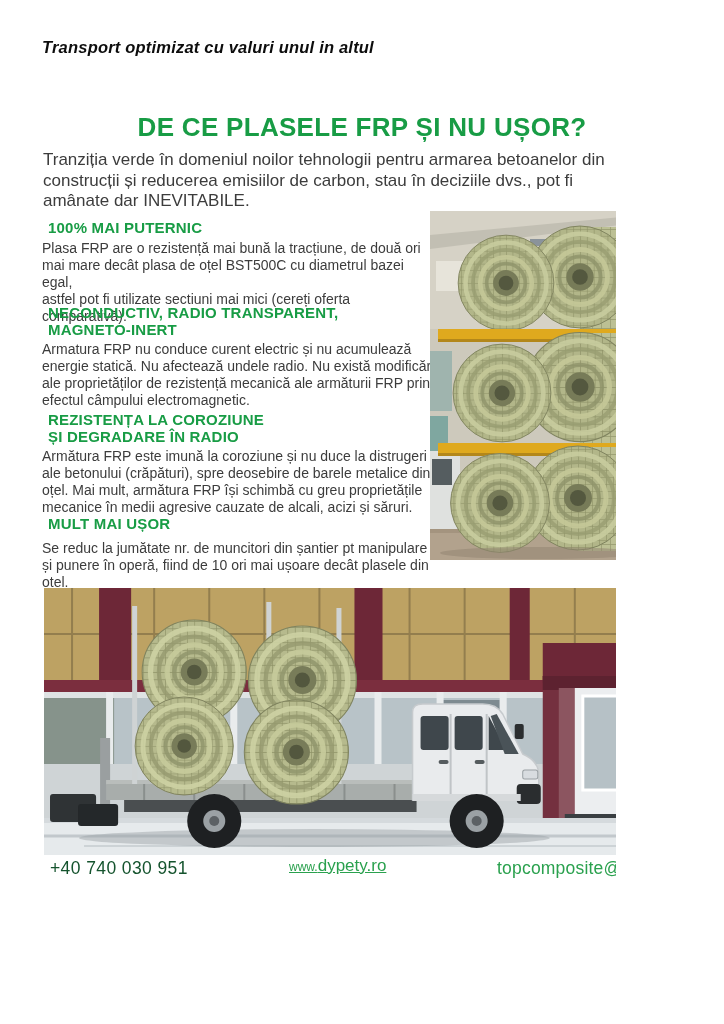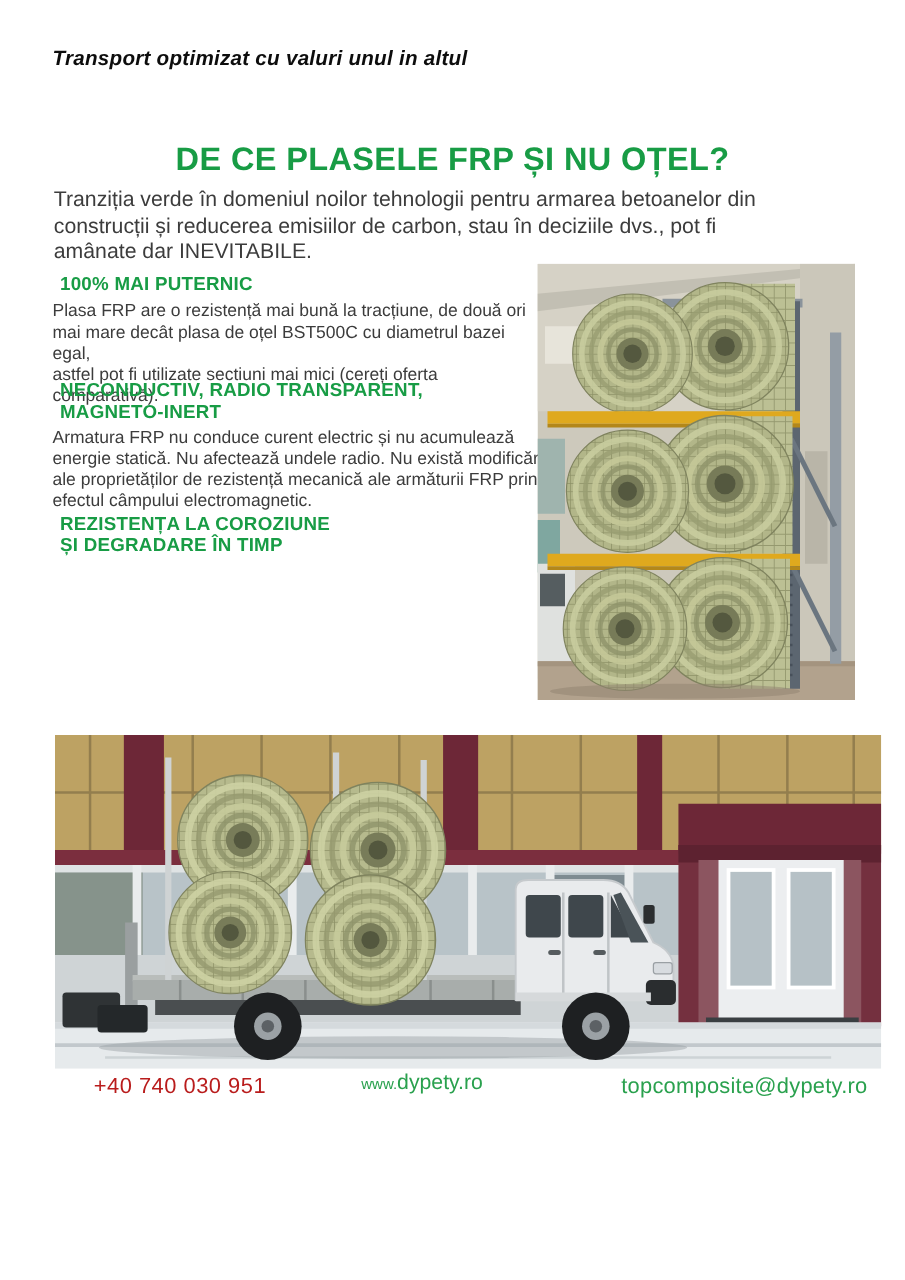--- a/index.html
+++ b/index.html
@@ -1,17 +1,17 @@
 <!DOCTYPE html>
 <html><head>
 <meta charset="utf-8">
 <style>
   html,body { margin:0; padding:0; background:#ffffff; }
   .page {
-    position:relative; width:724px; height:1024px; background:#ffffff;
+    position:relative; width:616px; height:1024px; background:#ffffff;
     font-family:"Liberation Sans", sans-serif; overflow:hidden;
   }
   .tagline {
     position:absolute; left:42px; top:38px;
     font-size:16.5px; font-weight:bold; font-style:italic; color:#0d0d0d;
     letter-spacing:0.2px;
   }
   .title {
     position:absolute; left:0; top:112px; width:724px; text-align:center;
     font-size:26px; font-weight:bold; color:#189c45; letter-spacing:0.3px;
@@ -28,40 +28,40 @@
   .section .sec-body {
     margin:0; font-size:14px; line-height:17px; color:#3c3c3c; white-space:pre-line;
   }
   .sec-1 { top:220px; } .sec-2 { top:305px; } .sec-3 { top:412px; } .sec-4 { top:516px; }
   .sec-4 .sec-body { margin-top:7px; }
   .photo-rack  { position:absolute; left:430px; top:211px; width:254px; height:349px; }
   .photo-truck { position:absolute; left:44px;  top:588px; width:661px; height:267px; }
   .photo-rack svg, .photo-truck svg { display:block; width:100%; height:100%; }
   .footer-phone {
     position:absolute; left:50px; top:858px;
-    font-size:17.5px; color:#b91c1c; letter-spacing:0.4px;margin-left:25px;
+    font-size:17.5px; color:#14532d; letter-spacing:0.4px;
   }
   .footer-web {
-    position:absolute; left:289px; top:856px; color:#2aa14e;
+    position:absolute; left:289px; top:856px; color:#2aa14e;text-decoration:underline;
   }
   .footer-web .www { font-size:12px; vertical-align:baseline; }
   .footer-web .domain { font-size:17px; }
   .footer-email {
     position:absolute; left:477px; top:858px;
     font-size:17.5px; color:#2aa14e; letter-spacing:0.2px;margin-left:20px;
   }
 </style>
 </head>
 <body>
 
 <div class="page">
 
   <div class="tagline">Transport optimizat cu valuri unul in altul</div>
 
-  <div class="title">DE CE PLASELE FRP ȘI NU OȚEL?</div>
+  <div class="title">DE CE PLASELE FRP ȘI NU UȘOR?</div>
 
   <div class="intro">Tranziția verde în domeniul noilor tehnologii pentru armarea betoanelor din
 construcții și reducerea emisiilor de carbon, stau în deciziile dvs., pot fi
 amânate dar INEVITABILE.</div>
 
   <div class="section sec-1">
     <h3 class="sec-heading">100% MAI PUTERNIC</h3>
     <p class="sec-body">Plasa FRP are o rezistență mai bună la tracțiune, de două ori
 mai mare decât plasa de oțel BST500C cu diametrul bazei egal,
 astfel pot fi utilizate sectiuni mai mici (cereți oferta comparativă).</p>
@@ -71,23 +71,33 @@
     <h3 class="sec-heading">NECONDUCTIV, RADIO TRANSPARENT,
 MAGNETO-INERT</h3>
     <p class="sec-body">Armatura FRP nu conduce curent electric și nu acumulează
 energie statică. Nu afectează undele radio. Nu există modificări
 ale proprietăților de rezistență mecanică ale armăturii FRP prin
 efectul câmpului electromagnetic.</p>
   </div>
 
   <div class="section sec-3">
     <h3 class="sec-heading">REZISTENȚA LA COROZIUNE
-ȘI DEGRADARE ÎN TIMP</h3>
-  </div>
-
+ȘI DEGRADARE ÎN RADIO</h3>
+    <p class="sec-body">Armătura FRP este imună la coroziune și nu duce la distrugeri
+ale betonului (crăpături), spre deosebire de barele metalice din
+oțel. Mai mult, armătura FRP își schimbă cu greu proprietățile
+mecanice în medii agresive cauzate de alcali, acizi și săruri.</p>
+  </div>
+
+  <div class="section sec-4">
+    <h3 class="sec-heading">MULT MAI UȘOR</h3>
+    <p class="sec-body">Se reduc la jumătate nr. de muncitori din șantier pt manipulare
+și punere în operă, fiind de 10 ori mai ușoare decât plasele din
+oțel.</p>
+  </div>
 
   <div class="photo-rack">
     <svg viewBox="0 0 254 349" preserveAspectRatio="none">
       <defs>
         <pattern id="r-mesh" width="7" height="7" patternUnits="userSpaceOnUse">
           <rect width="7" height="7" fill="#b2b689"></rect>
           <path d="M0 0H7M0 0V7" stroke="#8d9166" stroke-width="1.2" fill="none"></path>
         </pattern>
         <pattern id="r-mesh2" width="9" height="9" patternUnits="userSpaceOnUse">
           <rect width="9" height="9" fill="#bcc094"></rect>

